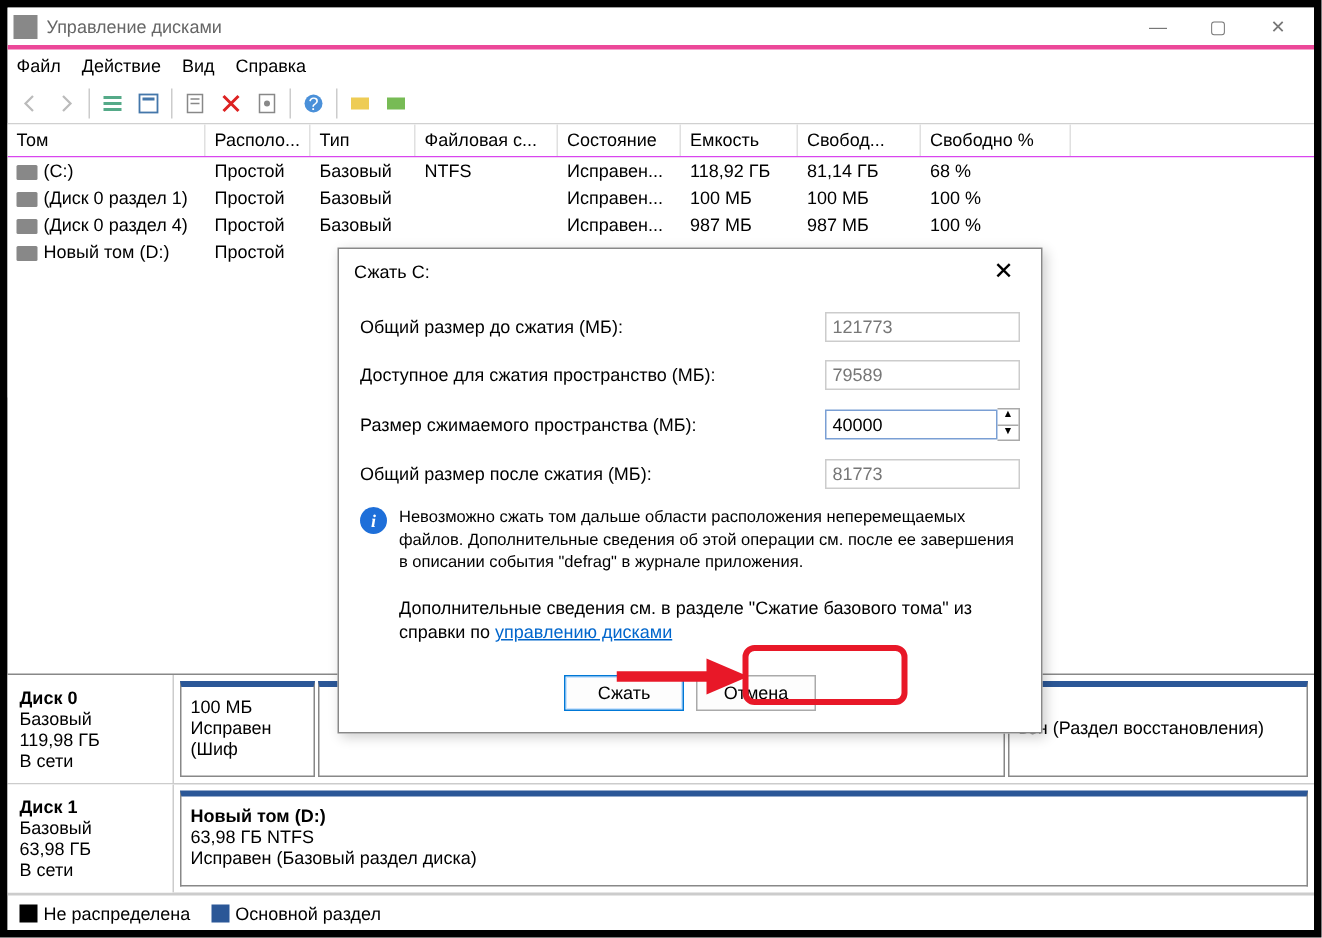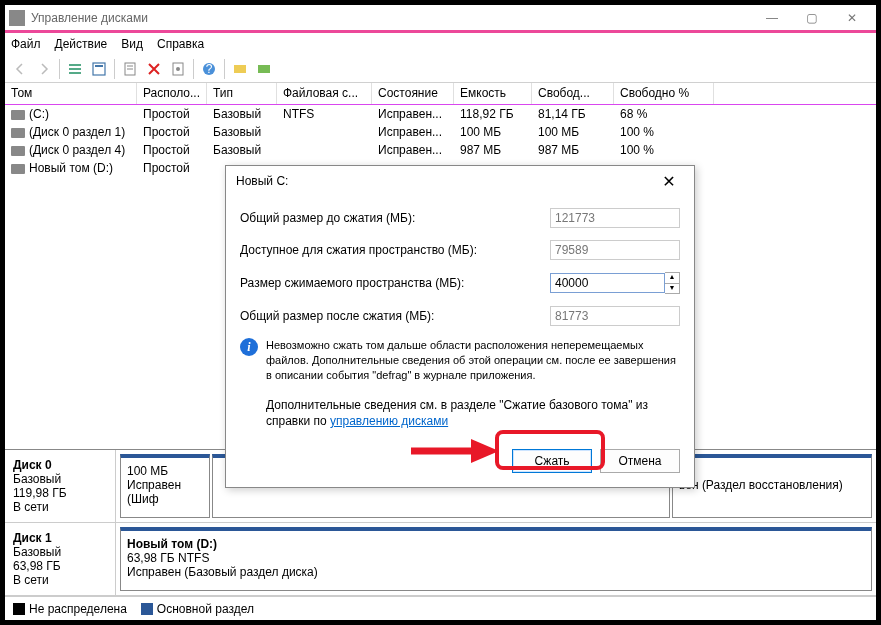--- a/index.html
+++ b/index.html
@@ -47,21 +47,21 @@
 .row { display: flex; align-items: center; margin-bottom: 12px; }
 .row label { flex: 1; }
 .val-ro { width: 130px; border: 1px solid #ccc; padding: 2px 4px; background: #fff; color: #777; }
 .val-in { width: 115px; border: 1px solid #7a9fd4; padding: 2px 4px; }
 .spin { width: 15px; height: 22px; border: 1px solid #aaa; border-left: none; display: flex; flex-direction: column; }
 .spin div { flex: 1; font-size: 7px; text-align: center; line-height: 8px; border-bottom: 1px solid #aaa; }
 .info { display: flex; gap: 8px; margin: 8px 0 14px; }
 .info-icon { width: 18px; height: 18px; background: #1e6fd9; border-radius: 50%; color: #fff; text-align: center; line-height: 18px; font-weight: bold; flex-shrink: 0; font-style: italic; font-family: serif; }
 .info-text { font-size: 11px; line-height: 1.35; }
 .link { color: #0066cc; text-decoration: underline; }
-.dlg-btns { display: flex; justify-content: flex-end; gap: 8px; padding: 8px 14px 14px; }
+.dlg-btns { display: flex; justify-content: center; gap: 8px; padding: 8px 14px 14px; }
 .btn { width: 80px; height: 24px; border: 1px solid #aaa; background: #fdfdfd; }
 .btn.primary { border: 1px solid #0078d7; box-shadow: inset 0 0 0 1px #cce4ff; }
 .highlight { position: absolute; left: 490px; top: 425px; width: 110px; height: 40px; border: 4px solid #e81828; border-radius: 8px; pointer-events: none; }
 .arrow { position: absolute; left: 406px; top: 432px; pointer-events: none; }
 </style>
 </head>
 <body>
 
 <div class="window">
   <div class="titlebar">
@@ -236,21 +236,21 @@
   </div>
 
   <div class="legend">
     <span><span class="lg-sq" style="background:#000;"></span><span>Не распределена</span></span>
     <span><span class="lg-sq" style="background:#2b5797;"></span><span>Основной раздел</span></span>
   </div>
 </div>
 
 <div class="dialog">
   <div class="dlg-title">
-    <span>Новый C:</span>
+    <span>Сжать C:</span>
     <div class="dlg-close">✕</div>
   </div>
   <div class="dlg-body">
     <div class="row">
         <label>Общий размер до сжатия (МБ):</label>
         <div class="val-ro">121773</div>
       </div>
     <div class="row">
         <label>Доступное для сжатия пространство (МБ):</label>
         <div class="val-ro">79589</div>

